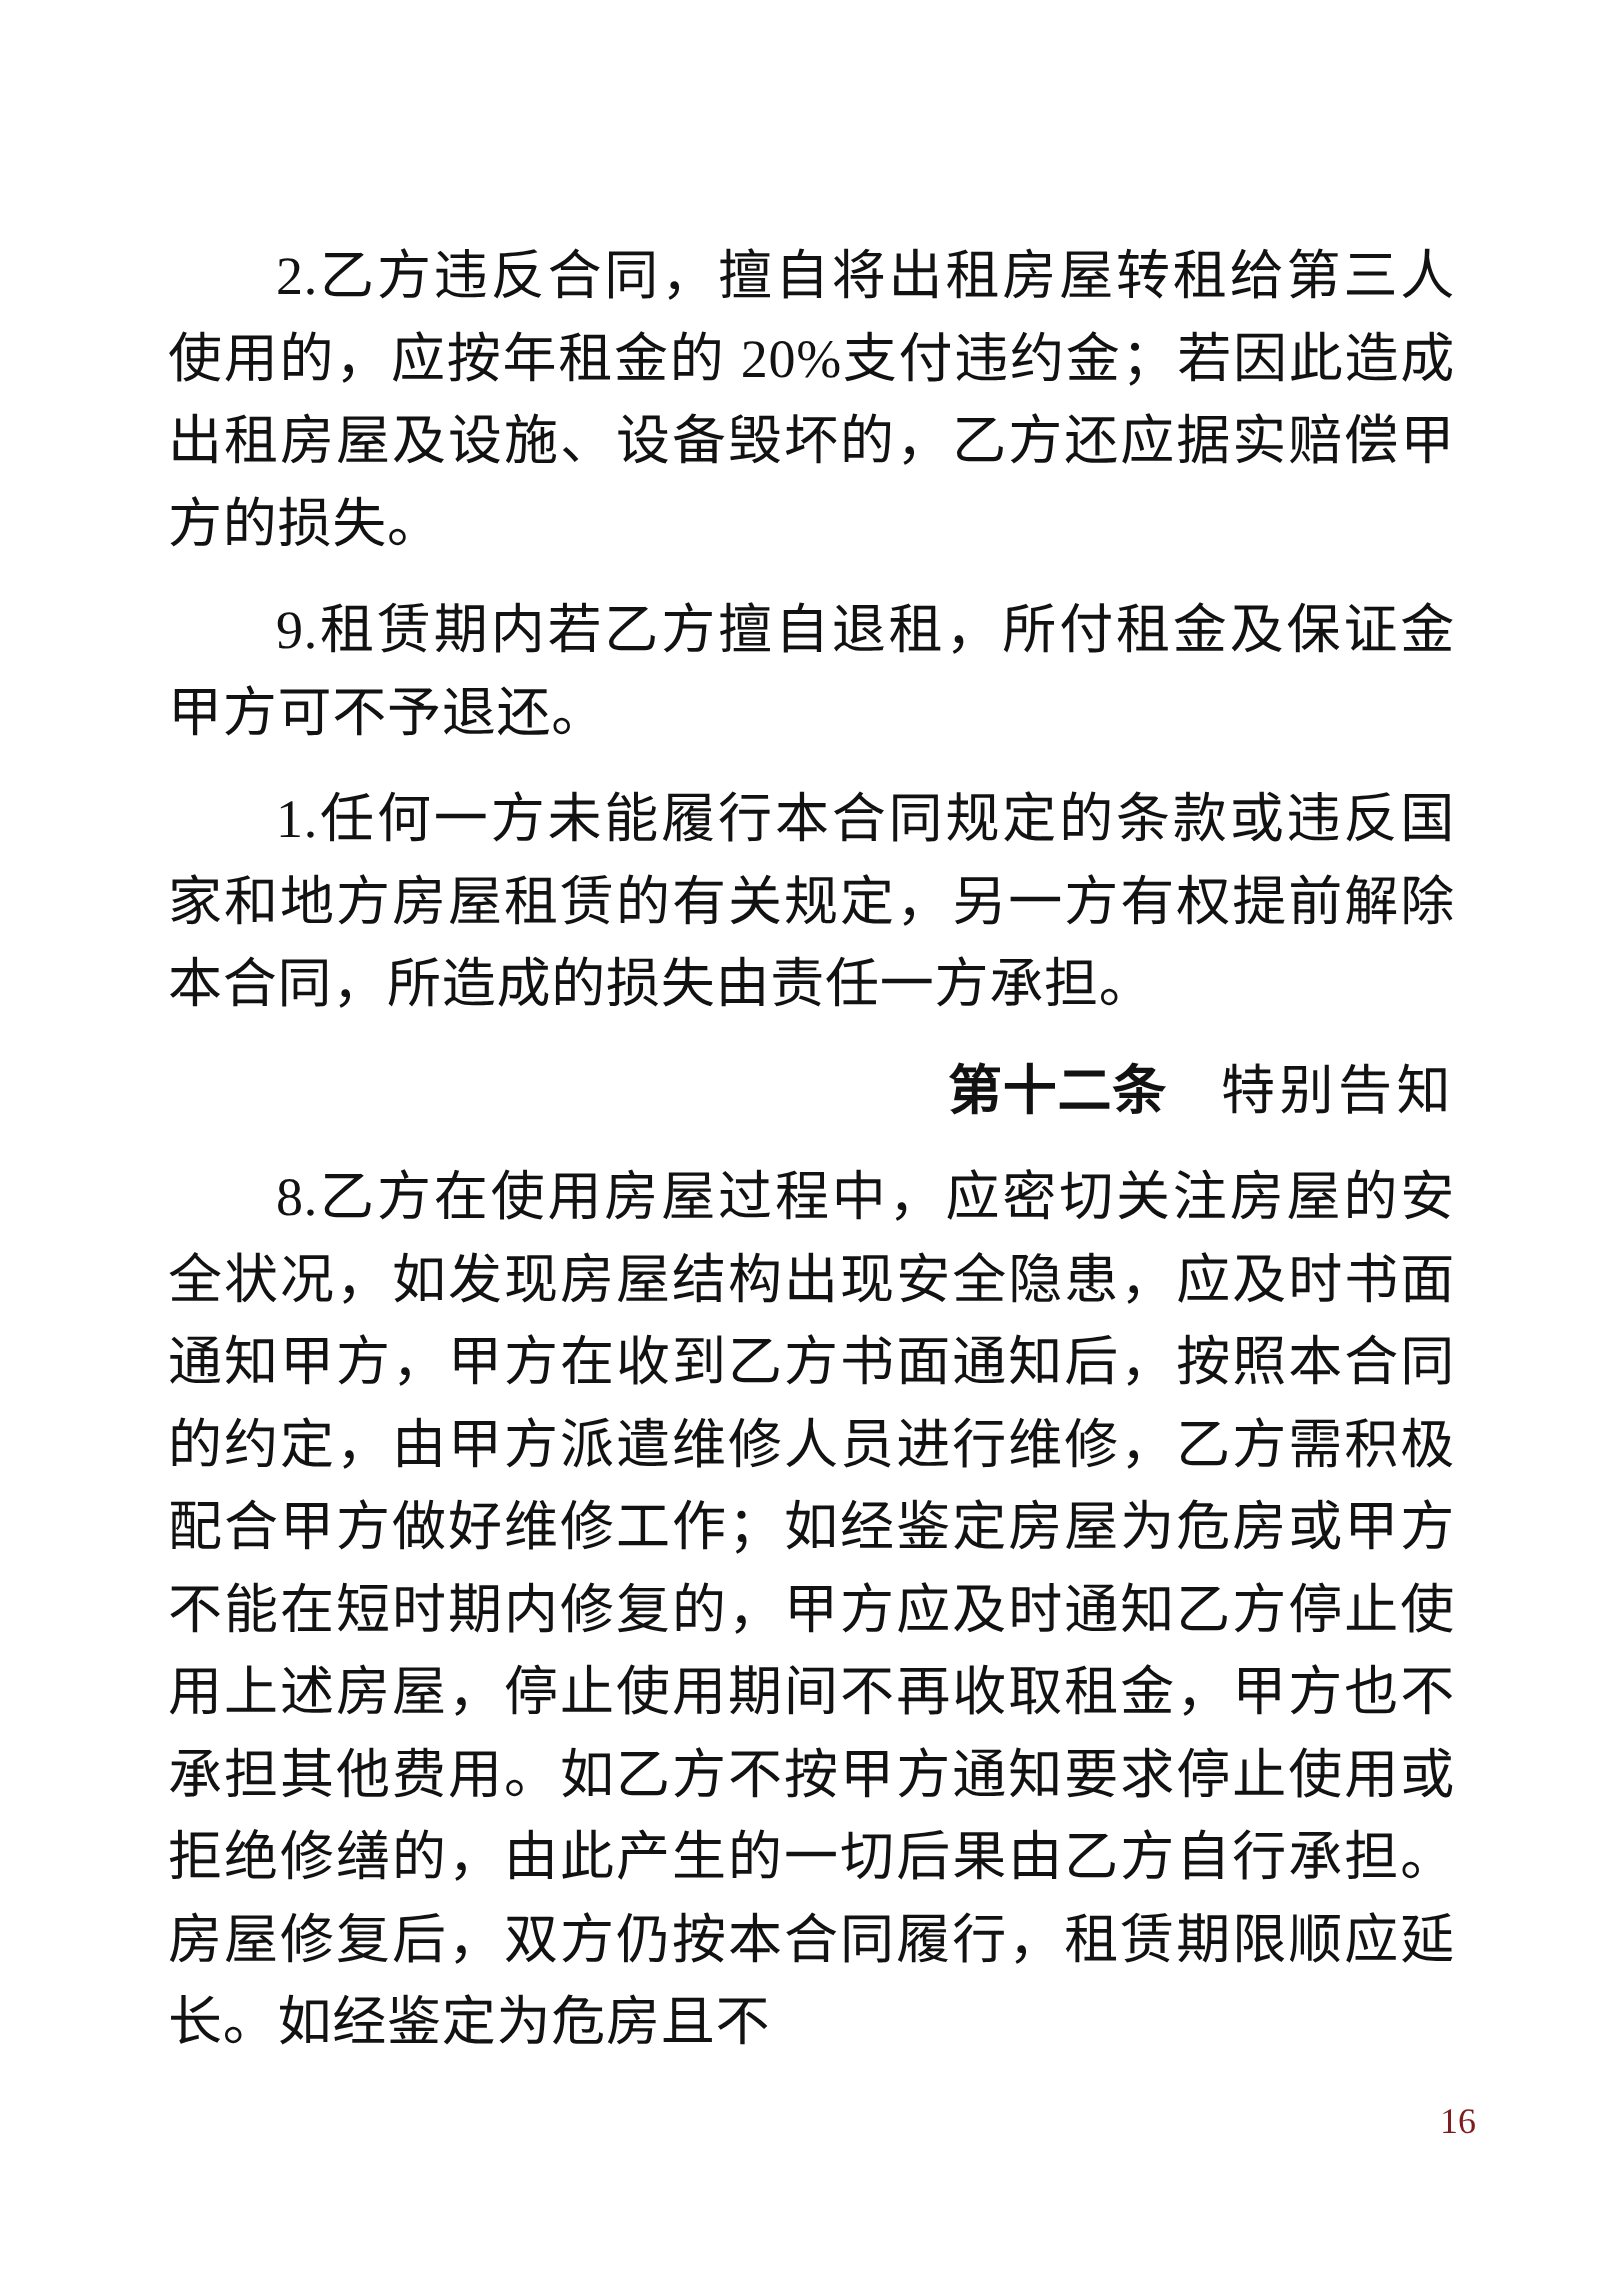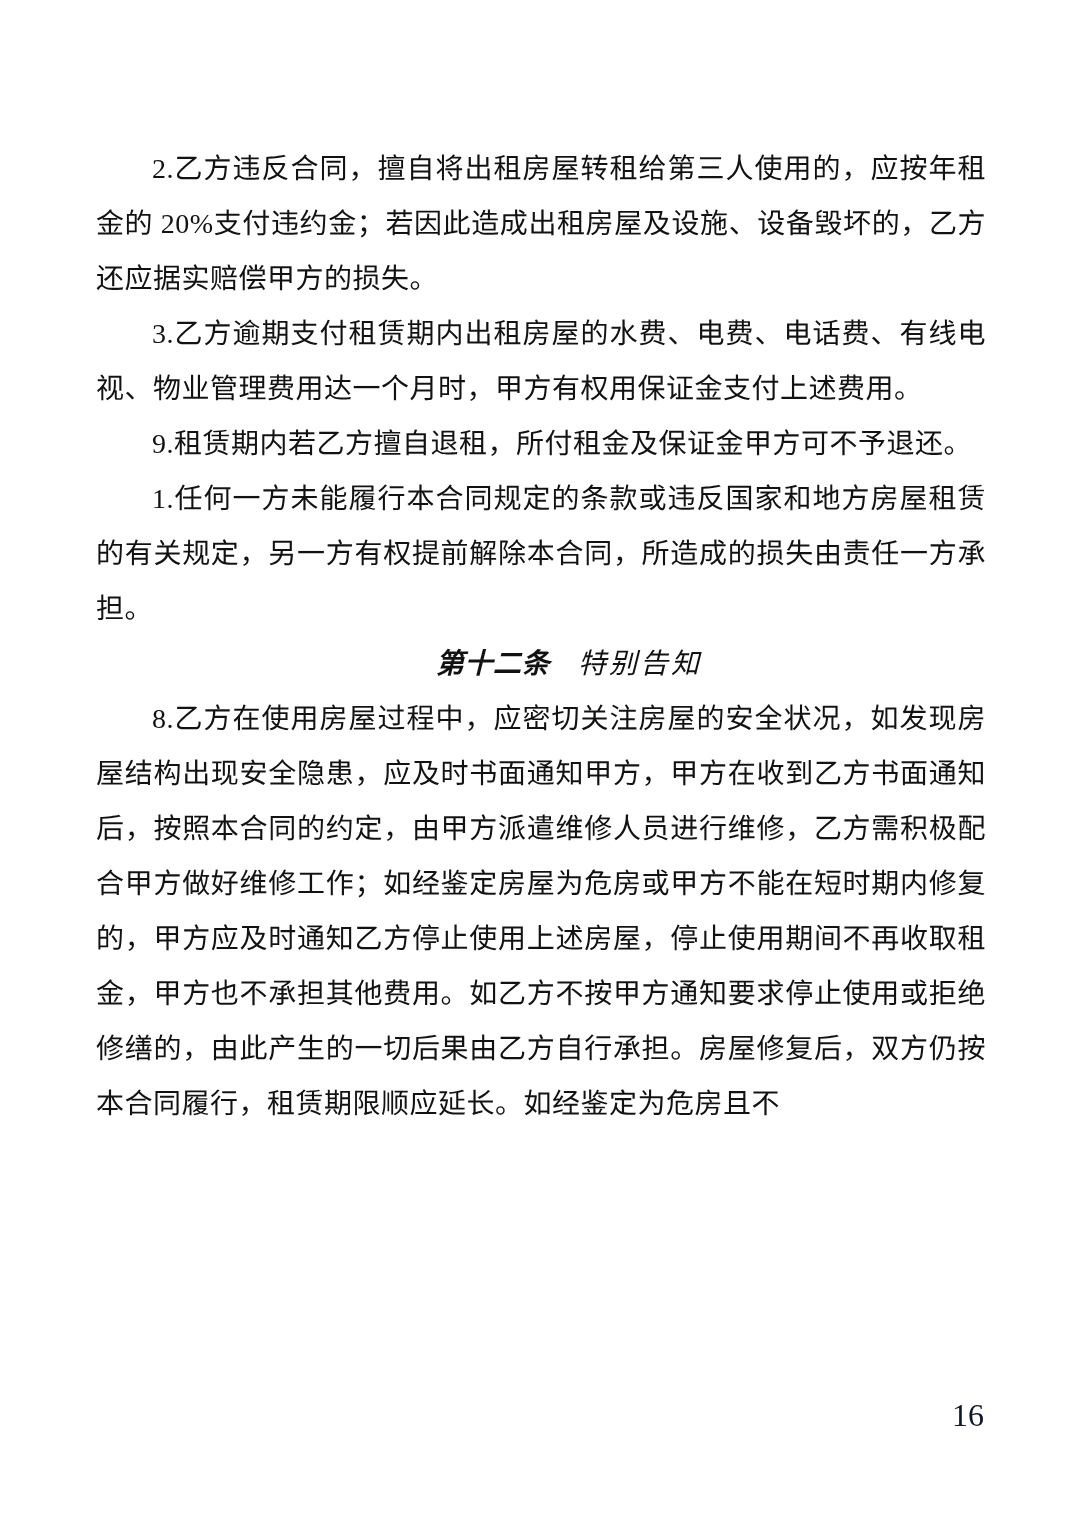--- a/index.html
+++ b/index.html
@@ -16,57 +16,55 @@
     font-family: "Liberation Serif", "DejaVu Serif", serif;
     color: #121212;
   }
   .content {
     position: absolute;
     top: 141px;
     left: 96px;
     width: 890px;
   }
   .para {
-    margin: 0;
-    font-size: 28px;
+    margin: 16px;
+    font-size: 36px;
     line-height: 55px;
     text-align: justify;
     text-indent: 2em;
     letter-spacing: 0.5px;
   }
   .para.heading {
-    text-align: center;
-    font-style: italic;
+    text-align: right;
   }
   .article-number {
     font-weight: bold;
     margin-right: 1em;
   }
   .article-title {
     font-weight: normal;
     letter-spacing: 3px;
   }
   .page-number {
     position: absolute;
     top: 1400px;
     right: 90px;
-    font-size: 32px;
+    font-size: 24px;
     line-height: 30px;
-    color: #0f172a;
+    color: #7f1d1d;
   }
 </style>
 </head>
 <body>
 
 <div class="page">
   <div class="content">
 
     <p class="para">2.乙方违反合同，擅自将出租房屋转租给第三人使用的，应按年租金的 20%支付违约金；若因此造成出租房屋及设施、设备毁坏的，乙方还应据实赔偿甲方的损失。</p>
 
-    <p class="para">3.乙方逾期支付租赁期内出租房屋的水费、电费、电话费、有线电视、物业管理费用达一个月时，甲方有权用保证金支付上述费用。</p>
 
     <p class="para">9.租赁期内若乙方擅自退租，所付租金及保证金甲方可不予退还。</p>
 
     <p class="para">1.任何一方未能履行本合同规定的条款或违反国家和地方房屋租赁的有关规定，另一方有权提前解除本合同，所造成的损失由责任一方承担。</p>
 
     <p class="para heading"><span class="article-number">第十二条</span><span class="article-title">特别告知</span></p>
 
 
     <p class="para">8.乙方在使用房屋过程中，应密切关注房屋的安全状况，如发现房屋结构出现安全隐患，应及时书面通知甲方，甲方在收到乙方书面通知后，按照本合同的约定，由甲方派遣维修人员进行维修，乙方需积极配合甲方做好维修工作；如经鉴定房屋为危房或甲方不能在短时期内修复的，甲方应及时通知乙方停止使用上述房屋，停止使用期间不再收取租金，甲方也不承担其他费用。如乙方不按甲方通知要求停止使用或拒绝修缮的，由此产生的一切后果由乙方自行承担。房屋修复后，双方仍按本合同履行，租赁期限顺应延长。如经鉴定为危房且不</p>
 

